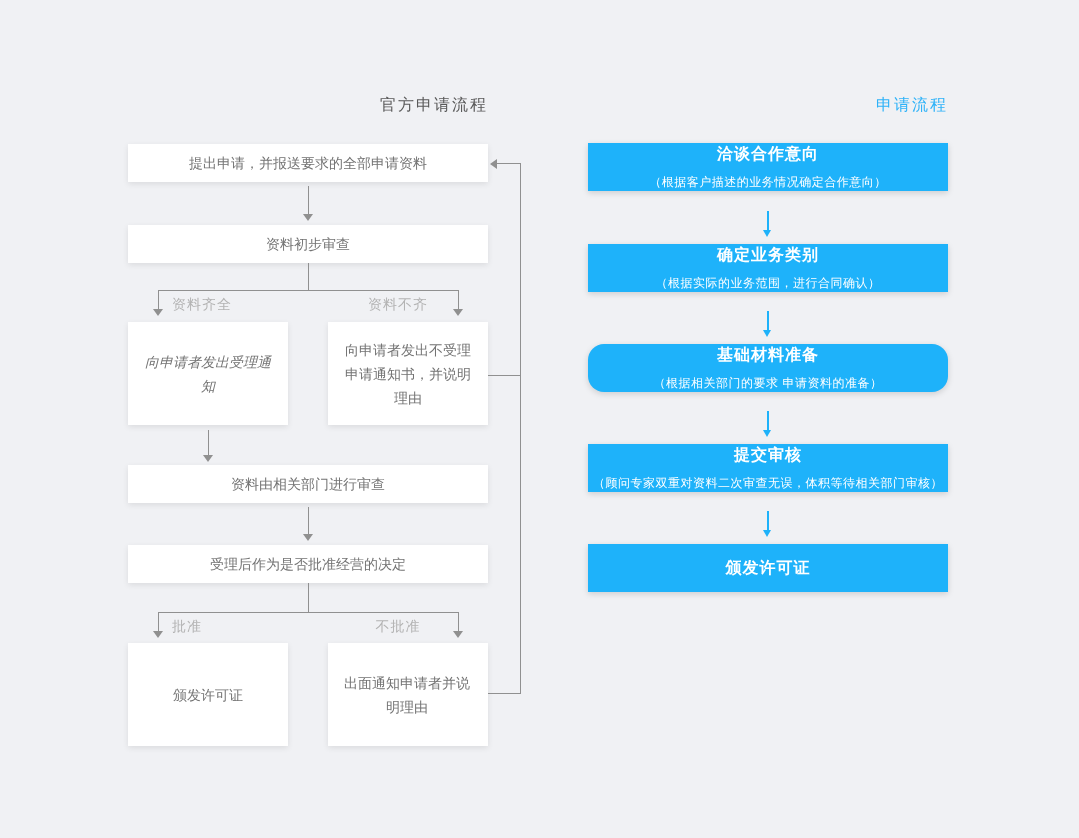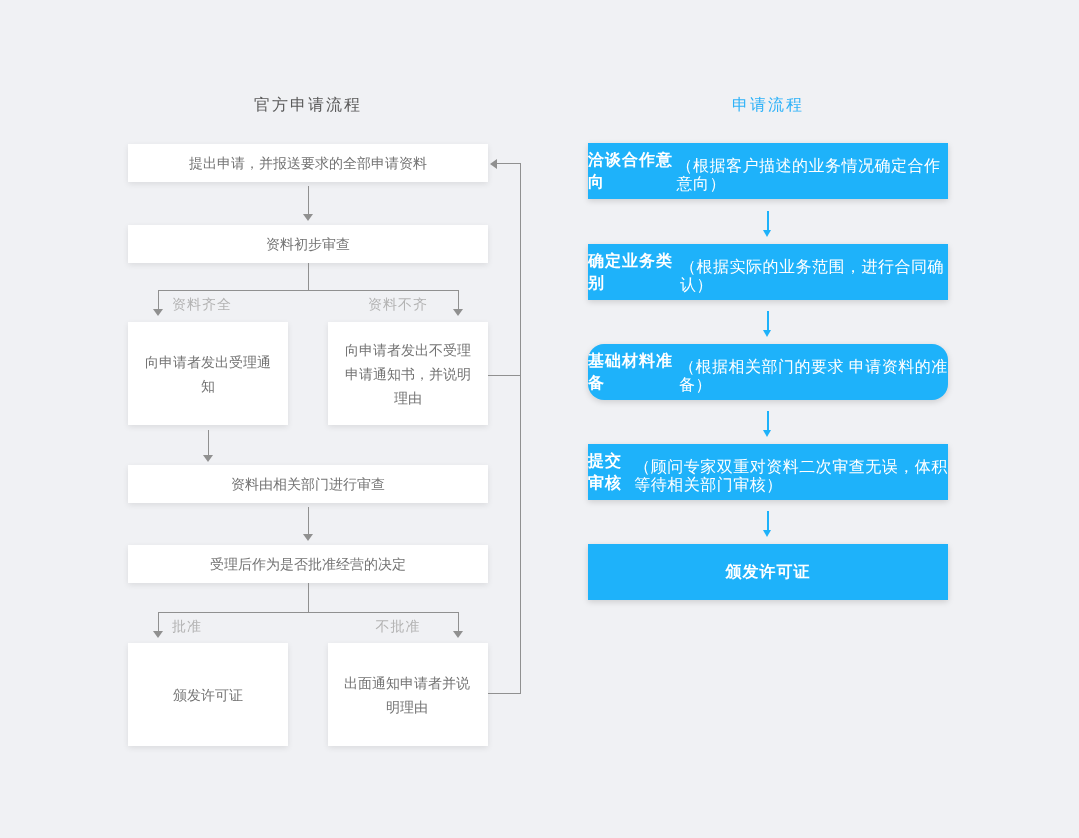--- a/index.html
+++ b/index.html
@@ -21,33 +21,33 @@
     display:flex;align-items:center;justify-content:center;
     text-align:center;
     color:#737373;
     font-size:14px;
     line-height:24px;
     box-sizing:border-box;
     padding:0 14px;
   }
   .bluebox{
     position:absolute;
-    left:588px;width:360px;height:56px;
+    left:588px;width:360px;height:48px;
     background:#1eb2fa;
     box-shadow:0 2px 6px rgba(0,0,0,.15);
-    display:flex;align-items:center;justify-content:center;
-    color:#ffffff;
+    display:flex;flex-direction:column;align-items:center;justify-content:center;
+    text-align:center;color:#ffffff;
     box-sizing:border-box;
   }
   .bluebox .btitle{font-size:16px;font-weight:700;letter-spacing:1px;line-height:22px;}
-  .bluebox .bsub{font-size:16px;letter-spacing:.5px;line-height:18px;margin-top:8px;}
+  .bluebox .bsub{font-size:12px;letter-spacing:.5px;line-height:18px;margin-top:8px;}
   .bluebox .bsub:empty{display:none;}
   
   .chart-title{
-    position:absolute;width:360px;text-align:center;
+    position:absolute;width:360px;text-align:right;
     font-size:16px;letter-spacing:2px;
   }
   .title-gray{color:#595959;}
   .title-blue{color:#2eb2f8;}
   
   .vline{position:absolute;width:1px;background:#909090;}
   .hline{position:absolute;height:1px;background:#909090;}
   .bvline{position:absolute;width:1.5px;background:#1eb2fa;}
   
   .ah-down{position:absolute;width:0;height:0;
@@ -82,21 +82,21 @@
 
   <div class="vline" style="left:308px;top:263px;height:27px;"></div>
   <div class="hline" style="left:158px;top:290px;width:300px;"></div>
   <div class="vline" style="left:158px;top:290px;height:19px;"></div>
   <div class="ah-down" style="left:153px;top:309px;"></div>
   <div class="vline" style="left:458px;top:290px;height:19px;"></div>
   <div class="ah-down" style="left:453px;top:309px;"></div>
   <div class="branch-label" style="left:172px;top:296px;">资料齐全</div>
   <div class="branch-label right" style="left:348px;top:296px;">资料不齐</div>
 
-  <div class="wbox" style="left:128px;top:322px;width:160px;height:103px;">向申请者发出受理通知</div>
+  <div class="wbox" style="left:128px;top:322px;width:160px;height:103px;font-style:italic;">向申请者发出受理通知</div>
 
   <div class="wbox" style="left:328px;top:322px;width:160px;height:103px;">向申请者发出不受理申请通知书，并说明理由</div>
 
   <div class="vline" style="left:208px;top:430px;height:25px;"></div>
   <div class="ah-down" style="left:203px;top:455px;"></div>
 
   <div class="wbox" style="left:128px;top:465px;width:360px;height:38px;">资料由相关部门进行审查</div>
 
   <div class="vline" style="left:308px;top:507px;height:27px;"></div>
   <div class="ah-down" style="left:303px;top:534px;"></div>

